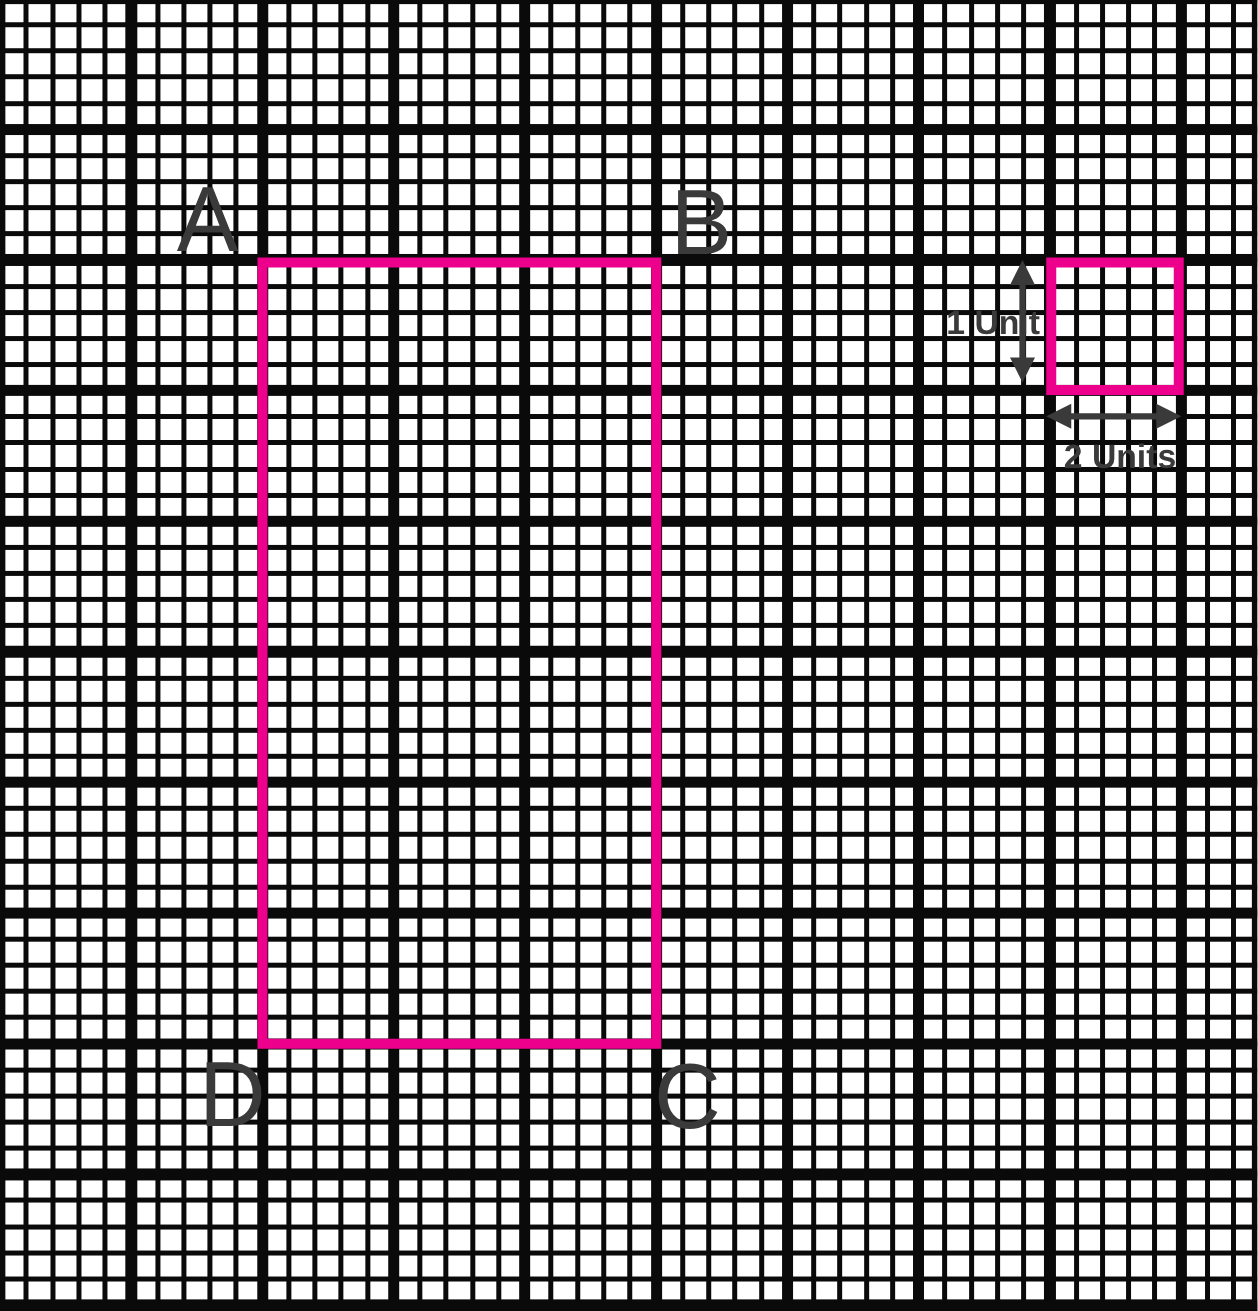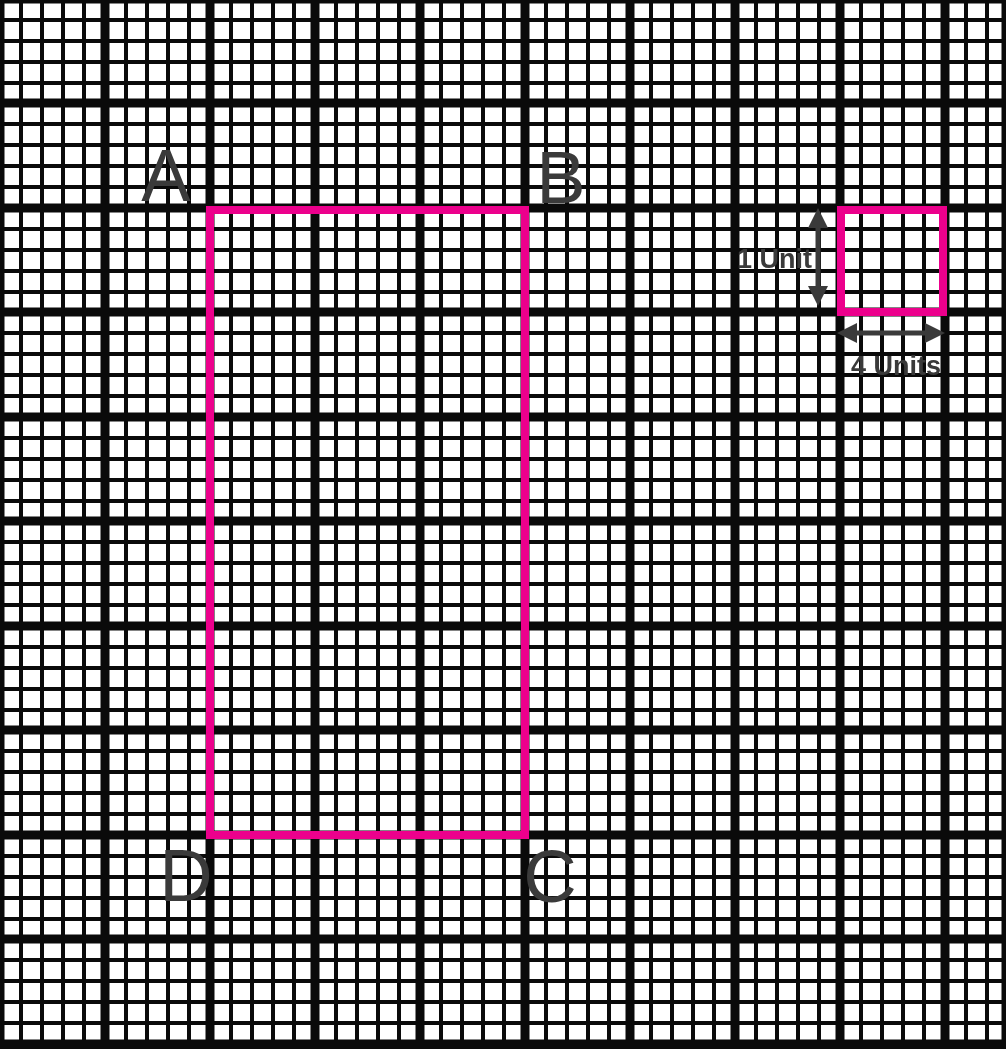--- a/index.html
+++ b/index.html
@@ -73,21 +73,21 @@
   .arrow-v polygon, .arrow-h polygon { fill: currentColor; }
   .unit-label {
     position: absolute;
     color: var(--ink);
     font-weight: bold;
     font-size: 27px;
     line-height: 1;
     white-space: nowrap;
     user-select: none;
   }
-  .ul-v { left: 812px; top: 259px; transform: translate(-100%, -50%); text-align: right; }
+  .ul-v { left: 832px; top: 259px; transform: translate(-100%, -50%); text-align: right; }
   .ul-h { left: 896px; top: 366px; transform: translate(-50%, -50%); }
 </style>
 </head>
 <body>
 
 <div class="stage">
 
   <div class="gridbg"></div>
 
   <div class="rect-main"></div>
@@ -103,15 +103,15 @@
     <polygon points="14,3 4,23 24,23"></polygon>
     <polygon points="14,101 4,81 24,81"></polygon>
   </svg>
   <div class="unit-label ul-v">1 Unit</div>
 
   <svg class="arrow-h" viewBox="0 0 118 26" aria-hidden="true">
     <line x1="20" y1="13" x2="98" y2="13"></line>
     <polygon points="5,13 25,3 25,23"></polygon>
     <polygon points="113,13 93,3 93,23"></polygon>
   </svg>
-  <div class="unit-label ul-h">4 Units</div>
+  <div class="unit-label ul-h">2 Units</div>
 
 </div>
 
 </body></html>

